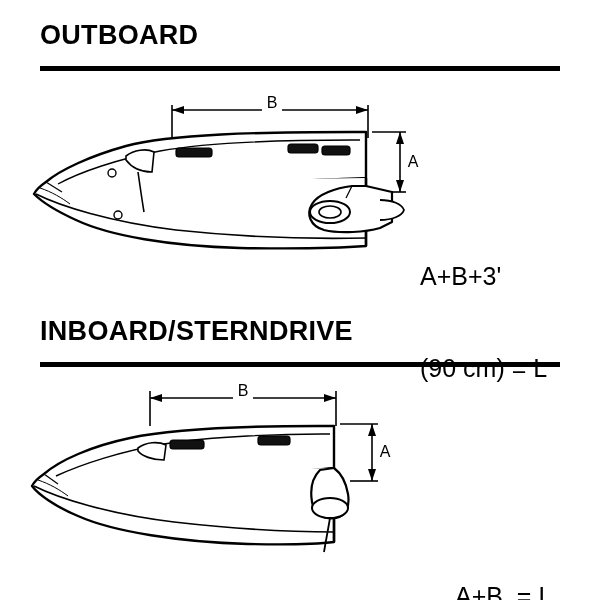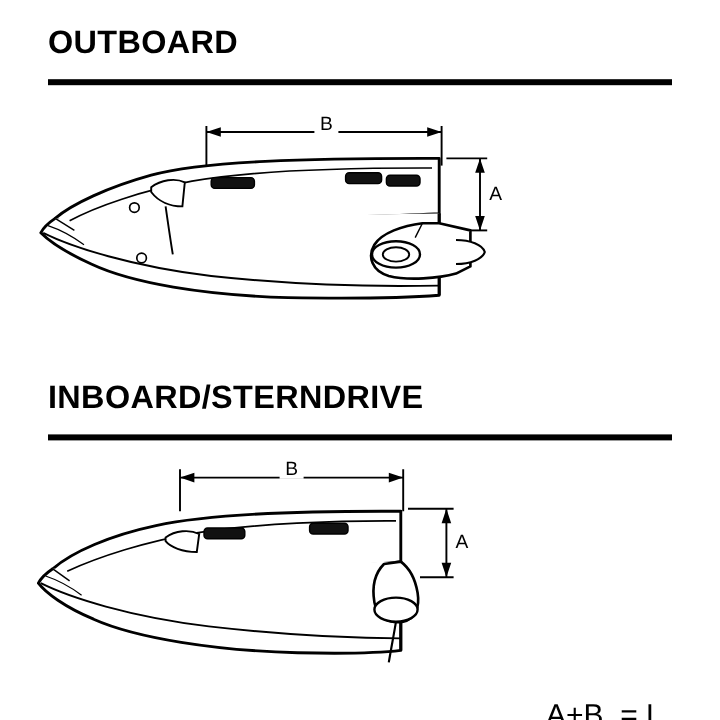--- a/index.html
+++ b/index.html
@@ -150,20 +150,24 @@
                    C 340,174 366,172 380,168
                    L 392,162 L 392,132 Z" fill="#ffffff" stroke="#000" stroke-width="2.2" stroke-linejoin="round"></path>
           <ellipse cx="330" cy="152" rx="20" ry="11" fill="#ffffff" stroke="#000" stroke-width="2"></ellipse>
           <ellipse cx="330" cy="152" rx="11" ry="6" fill="#ffffff" stroke="#000" stroke-width="1.6"></ellipse>
           <path d="M 380,140 C 392,140 402,144 404,150 C 402,156 392,160 380,160" fill="#ffffff" stroke="#000" stroke-width="1.8"></path>
           <path d="M 352,126 L 346,138" fill="none" stroke="#000" stroke-width="1.2"></path>
         </g>
       </svg>
     </div>
 
+    <div class="formula" id="formula-outboard">
+      <div>A+B+3'</div>
+      <div>(90 cm) = L</div>
+    </div>
   </div>
 
   <div class="section" id="section-inboard">
 
     <div class="section-title">INBOARD/STERNDRIVE</div>
 
     <div class="title-rule"></div>
 
     <div class="diagram">
       <svg width="600" height="230" viewBox="0 0 600 230" xmlns="http://www.w3.org/2000/svg">

